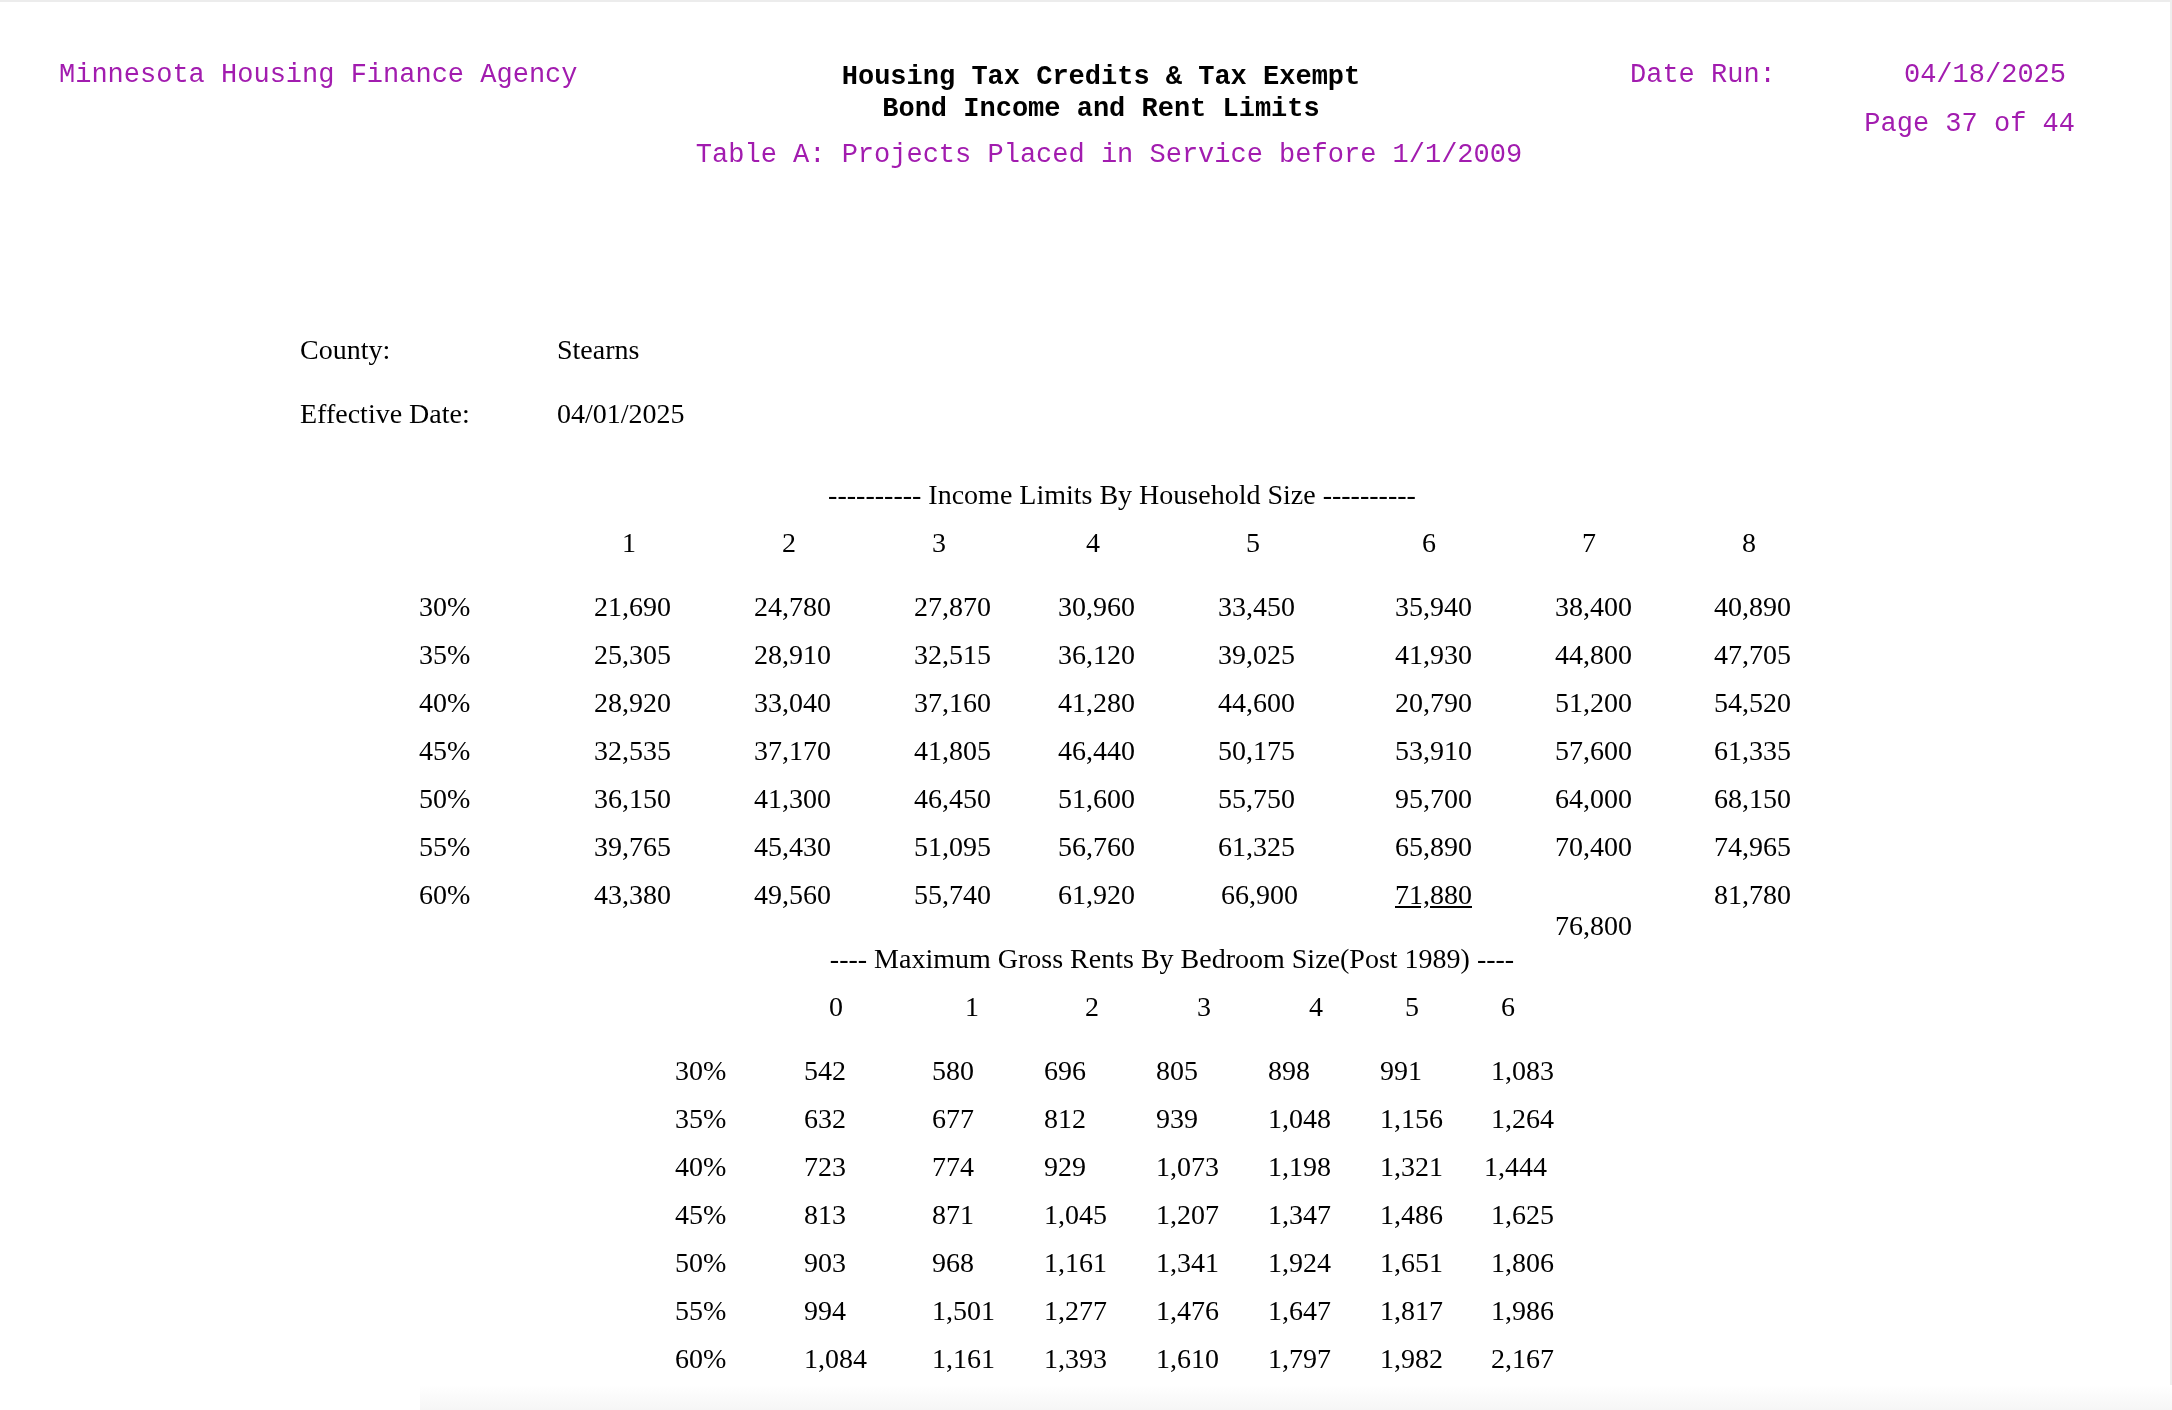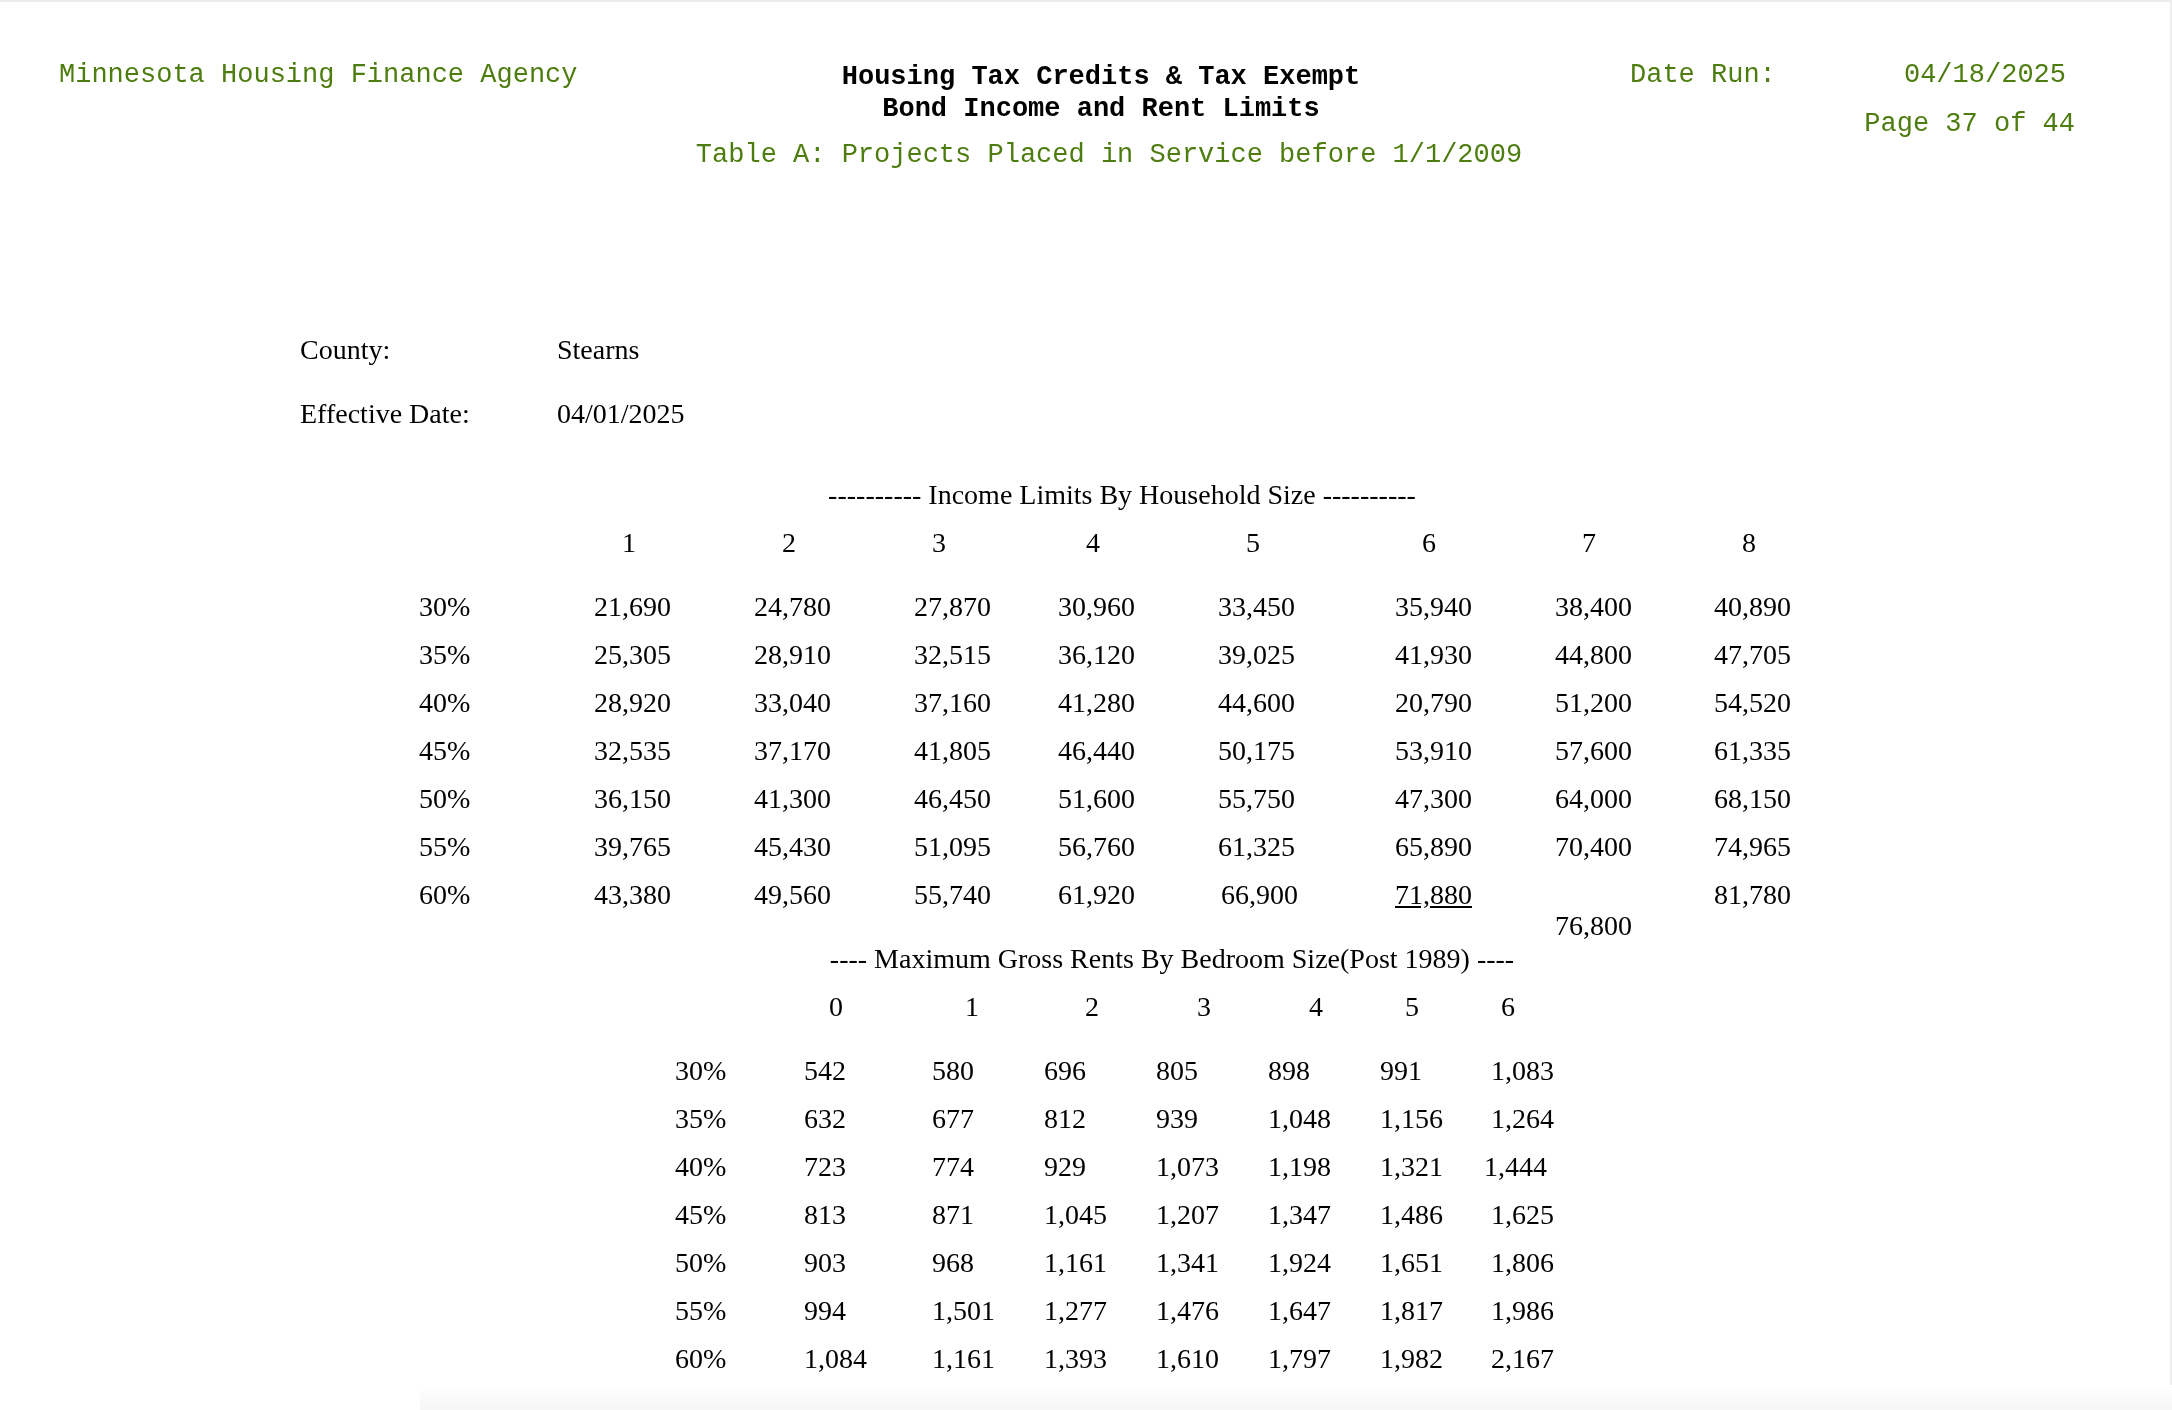--- a/index.html
+++ b/index.html
@@ -28,21 +28,21 @@
     }
     .bottomfade {
       position: absolute;
       left: 420px; top: 1385px;
       width: 1752px; height: 25px;
       background: linear-gradient(#ffffff, #f6f6f6);
     }
     .mono {
       font-family: "Liberation Mono", "DejaVu Sans Mono", monospace;
       font-size: 27px;
-      color: #4d7c0f;
+      color: #a21caf;
       position: absolute;
       white-space: pre;
     }
     .mono.bold {
       font-weight: bold;
       color: #000;
     }
     .serif {
       font-family: "Liberation Serif", "DejaVu Serif", serif;
       font-size: 28px;
@@ -122,21 +122,21 @@
     <div class="serif right" style="left:1295px; top:735px;">50,175</div>
     <div class="serif right" style="left:1472px; top:735px;">53,910</div>
     <div class="serif right" style="left:1632px; top:735px;">57,600</div>
     <div class="serif right" style="left:1791px; top:735px;">61,335</div>
     <div class="serif" style="left:419px; top:783px;">50%</div>
     <div class="serif right" style="left:671px; top:783px;">36,150</div>
     <div class="serif right" style="left:831px; top:783px;">41,300</div>
     <div class="serif right" style="left:991px; top:783px;">46,450</div>
     <div class="serif right" style="left:1135px; top:783px;">51,600</div>
     <div class="serif right" style="left:1295px; top:783px;">55,750</div>
-    <div class="serif right" style="left:1472px; top:783px;">47,300</div>
+    <div class="serif right" style="left:1472px; top:783px;">95,700</div>
     <div class="serif right" style="left:1632px; top:783px;">64,000</div>
     <div class="serif right" style="left:1791px; top:783px;">68,150</div>
     <div class="serif" style="left:419px; top:831px;">55%</div>
     <div class="serif right" style="left:671px; top:831px;">39,765</div>
     <div class="serif right" style="left:831px; top:831px;">45,430</div>
     <div class="serif right" style="left:991px; top:831px;">51,095</div>
     <div class="serif right" style="left:1135px; top:831px;">56,760</div>
     <div class="serif right" style="left:1295px; top:831px;">61,325</div>
     <div class="serif right" style="left:1472px; top:831px;">65,890</div>
     <div class="serif right" style="left:1632px; top:831px;">70,400</div>

